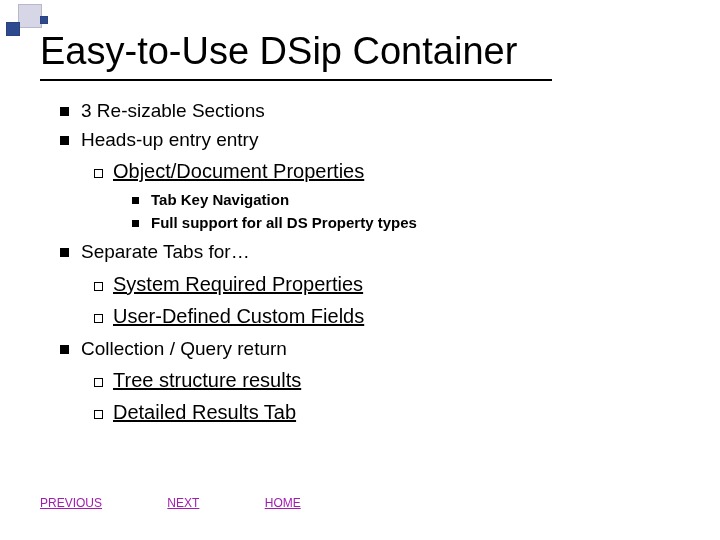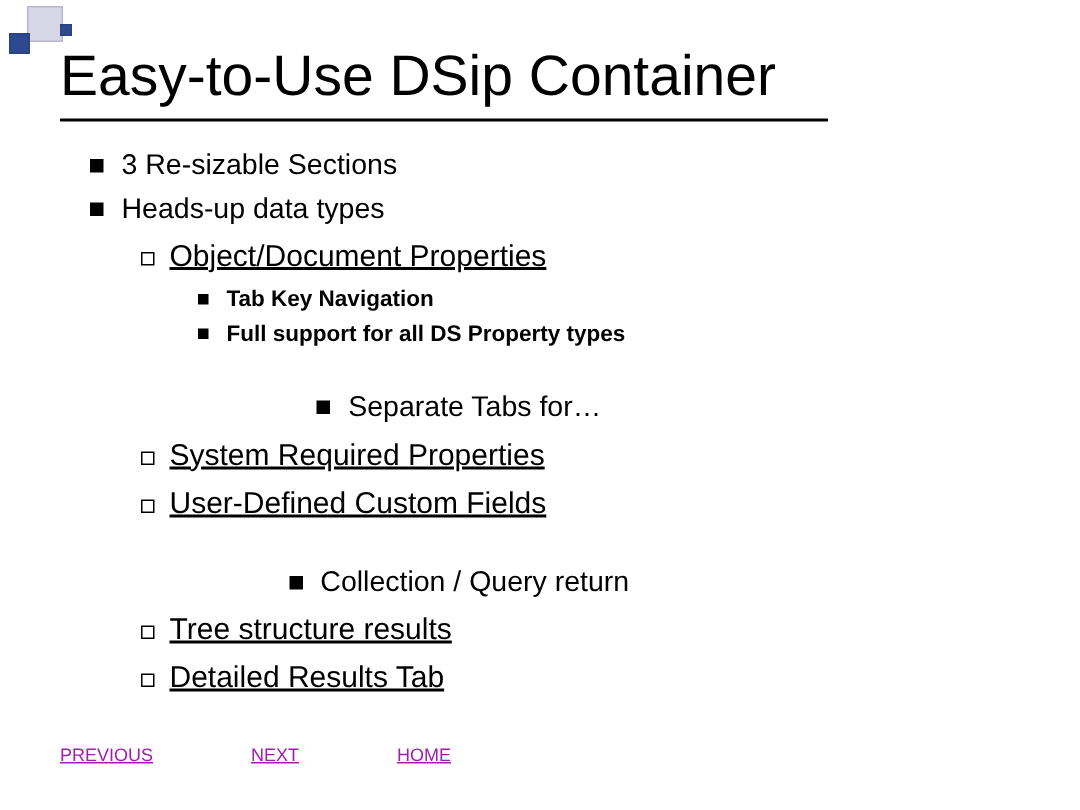--- a/index.html
+++ b/index.html
@@ -25,21 +25,21 @@
     font-size: 38px; font-weight: 400; letter-spacing: 0px;
     padding-bottom: 6px; border-bottom: 2px solid #000;
   }
   .content {
     position: absolute; top: 98px; left: 60px; right: 40px;
     font-size: 19px; line-height: 1.4;
   }
   .lvl1 { margin-left: 0; margin-bottom: 2px; }
   .lvl2 { margin-left: 34px; font-size: 20px; margin-top: 4px; margin-bottom: 4px; text-decoration: underline; }
   .lvl3 { margin-left: 72px; font-size: 15px; font-weight: bold; margin-top: 2px; margin-bottom: 2px; }
-  .lvl1.gap { margin-top: 26px; text-align: center; }
+  .lvl1.gap { margin-top: 6px; }
   .bullet-sq {
     display: inline-block; width: 9px; height: 9px; background: #000;
     margin-right: 12px; vertical-align: 1px;
   }
   .bullet-sq.sm {
     width: 7px; height: 7px; vertical-align: 1px;
   }
   .bullet-hollow {
     display: inline-block; width: 9px; height: 9px; border: 1.5px solid #000;
     margin-right: 10px; vertical-align: 0px; background: #fff;
@@ -66,21 +66,21 @@
 
   <div class="title">Easy-to-Use DSip Container</div>
 
   <div class="content">
 
     <div class="lvl1">
       <span class="bullet-sq"></span><span>3 Re-sizable Sections</span>
     </div>
 
     <div class="lvl1">
-      <span class="bullet-sq"></span><span>Heads-up data types</span>
+      <span class="bullet-sq"></span><span>Heads-up entry entry</span>
     </div>
 
     <div class="lvl2">
       <span class="bullet-hollow"></span><span>Object/Document Properties</span>
     </div>
 
     <div class="lvl3">
       <span class="bullet-sq sm"></span><span>Tab Key Navigation</span>
     </div>
     <div class="lvl3">

